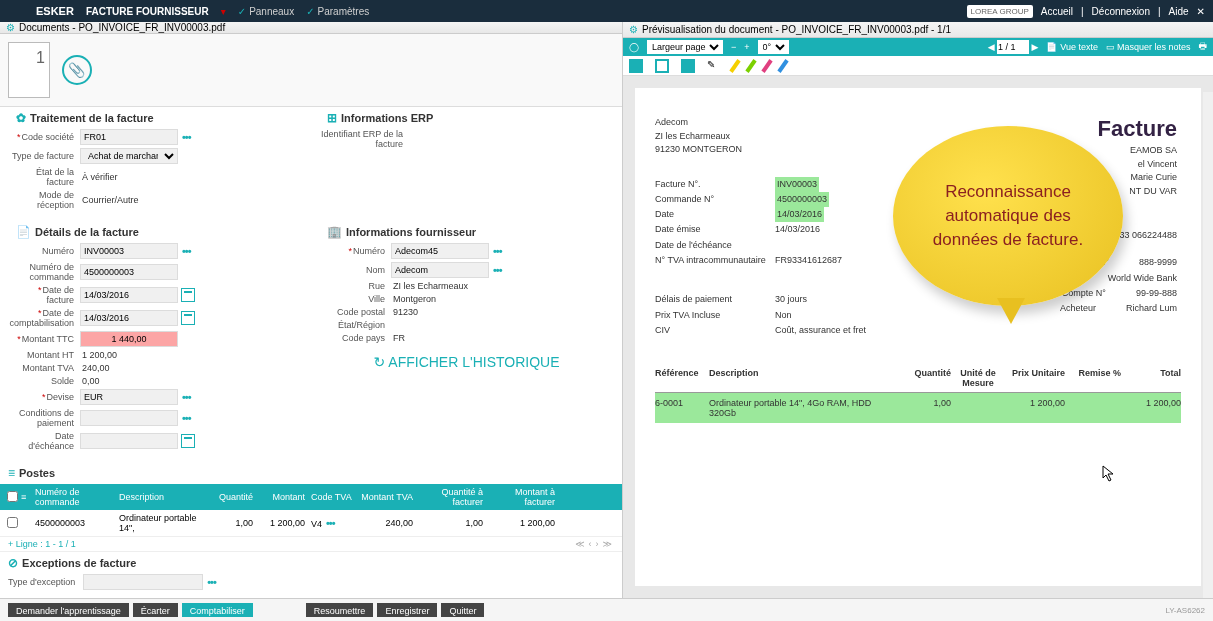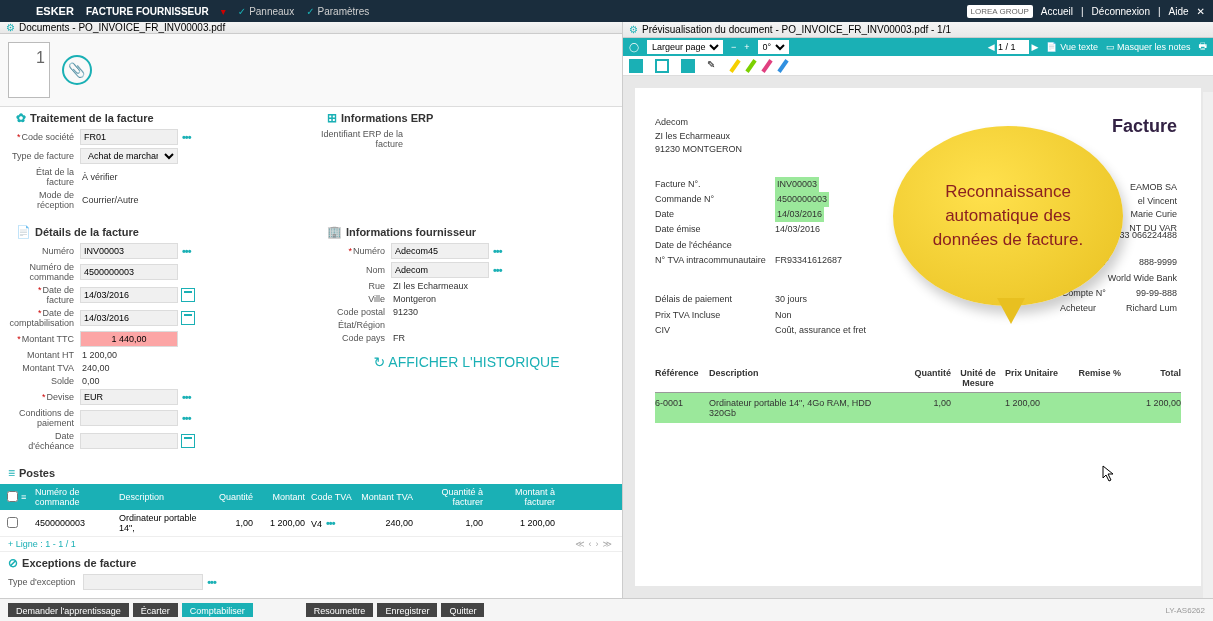--- a/index.html
+++ b/index.html
@@ -60,34 +60,34 @@
 .footer-id { font-size: 8px; color: #999; align-self: center; }
 
 .preview-toolbar1 { background: #1ab0b5; height: 18px; display: flex; align-items: center; padding: 0 6px; gap: 8px; color: #fff; font-size: 9px; }
 .preview-toolbar1 select, .preview-toolbar1 input { font-size: 9px; height: 14px; border: 1px solid #fff; background: #fff; }
 .preview-toolbar2 { background: #fff; border-bottom: 1px solid #ddd; height: 20px; display: flex; align-items: center; padding: 0 6px; gap: 12px; }
 .tool-icon { width: 14px; height: 14px; cursor: pointer; display: inline-block; }
 .highlighter { width: 4px; height: 14px; transform: rotate(35deg); }
 
 .preview-body { flex: 1; background: #e8e8e8; padding: 12px; position: relative; overflow: hidden; }
 .doc-page { background: #fff; width: 100%; height: 100%; padding: 28px 20px; position: relative; font-size: 9px; color: #333; }
-.doc-title { position: absolute; right: 24px; top: 28px; font-size: 18px; font-weight: bold; color: #324; }
+.doc-title { position: absolute; right: 24px; top: 28px; font-size: 22px; font-weight: bold; color: #324; }
 .addr-block { margin-bottom: 20px; line-height: 1.5; }
-.addr-right { position: absolute; right: 24px; top: 56px; text-align: right; line-height: 1.5; margin-top: 37px; }
+.addr-right { position: absolute; right: 24px; top: 56px; text-align: right; line-height: 1.5; }
 .info-col { line-height: 1.7; }
 .info-col .lbl { display: inline-block; width: 120px; }
 .info-col .val { display: inline-block; }
 .hl-green { background: #9be89b; padding: 0 2px; }
 .info-right { position: absolute; right: 24px; top: 140px; text-align: right; line-height: 1.7; }
 .info-right .lbl { display: inline-block; margin-right: 30px; }
 
 .line-table-head { display: flex; border-bottom: 1px solid #999; font-weight: bold; margin-top: 30px; padding-bottom: 4px; }
 .line-table-row { display: flex; padding: 5px 0; }
 .line-table-row.hl { background: #9be89b; }
-.ltc1 { width: 54px; } .ltc2 { width: 190px; } .ltc3 { width: 52px; text-align: right; } .ltc4 { width: 54px; text-align: center; } .ltc5 { width: 60px; } .ltc6 { width: 56px; text-align: right; } .ltc7 { width: 60px; text-align: right; }
+.ltc1 { width: 54px; } .ltc2 { width: 190px; } .ltc3 { width: 52px; text-align: right; } .ltc4 { width: 54px; text-align: center; } .ltc5 { width: 60px; text-align: right; } .ltc6 { width: 56px; text-align: right; } .ltc7 { width: 60px; text-align: right; }
 
 .bubble { position: absolute; top: 50px; right: 90px; width: 230px; height: 180px; background: radial-gradient(ellipse at 40% 35%, #ffe14d, #e8c020); border-radius: 50%; display: flex; align-items: center; justify-content: center; padding: 30px; text-align: center; font-size: 17px; color: #8b2020; line-height: 1.4; box-shadow: 4px 8px 12px rgba(0,0,0,0.2); }
 .bubble:after { content: ""; position: absolute; bottom: -18px; left: 45%; width: 0; height: 0; border-left: 14px solid transparent; border-right: 14px solid transparent; border-top: 26px solid #e8c020; }
 
 .scrollbar { position: absolute; right: 0; top: 16px; bottom: 0; width: 10px; background: #f0f0f0; }
 .cursor { position: absolute; width: 16px; height: 20px; pointer-events: none; }
 .cursor svg { width: 16px; height: 20px; }
 .x-icon { cursor: pointer; }
 .cb { width: 11px; height: 11px; }
 </style>

